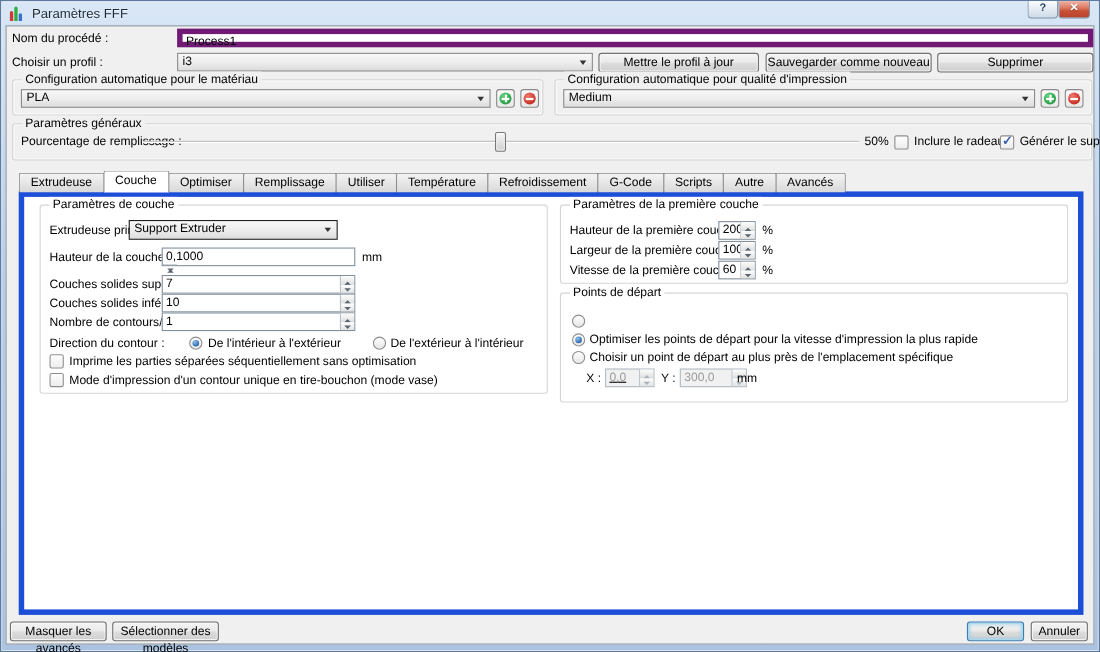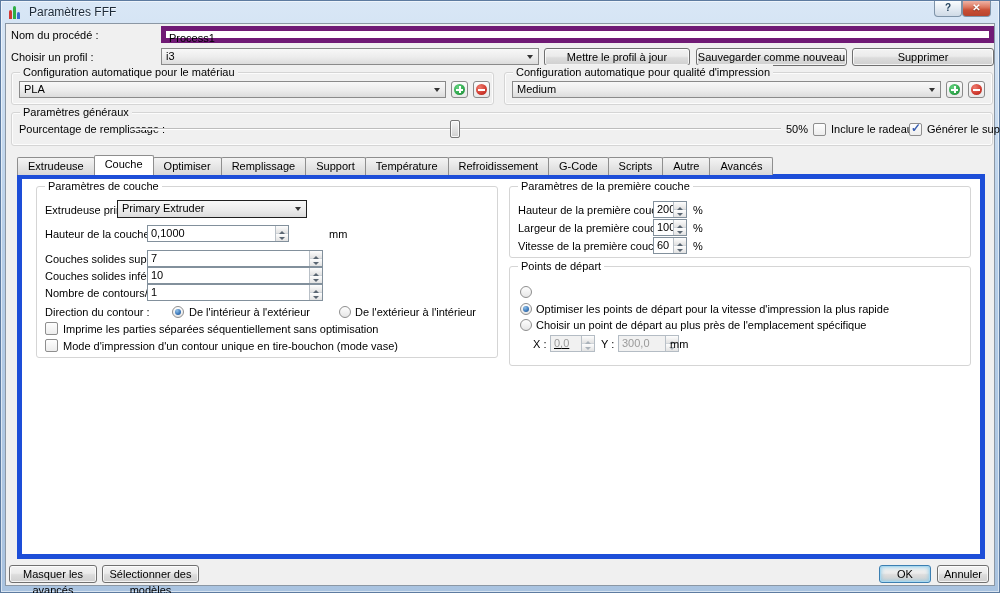--- a/index.html
+++ b/index.html
@@ -141,42 +141,42 @@
     <span class="check" style="left:807px; top:99px;"></span>
     <div class="lbl" style="left:825px; top:97px;">Inclure le radeau</div>
     <span class="check checked" style="left:903px; top:99px;"></span>
     <div class="lbl" style="left:921px; top:97px;">Générer le support</div>
 
     <div class="tabs">
       <span class="tab">Extrudeuse</span>
       <span class="tab active">Couche</span>
       <span class="tab">Optimiser</span>
       <span class="tab">Remplissage</span>
-      <span class="tab">Support</span>
+      <span class="tab">Utiliser</span>
       <span class="tab">Température</span>
       <span class="tab">Refroidissement</span>
       <span class="tab">G-Code</span>
       <span class="tab">Scripts</span>
       <span class="tab">Autre</span>
       <span class="tab">Avancés</span>
     </div>
 
     <div class="pane">
 
       <div class="groupbox on-white" style="left:14px; top:7px; width:462px; height:172px;">
         <span class="gb-title">Paramètres de couche</span>
 
         <div class="lbl" style="left:8px; top:15px;">Extrudeuse principale</div>
         <div class="combo dark" style="left:80px; top:13px; width:190px; height:18px;">
-          <span>Primary Extruder</span>
+          <span>Support Extruder</span>
           <span class="arr"></span>
         </div>
 
         <div class="lbl" style="left:8px; top:39px;">Hauteur de la couche principale</div>
-        <div class="spinbox" style="left:110px; top:38px; width:142px;">
+        <div class="spinbox" style="left:110px; top:38px; width:176px;flex-direction:column;">
           <span class="spin-val">0,1000</span>
           <span class="spin-col">
               <span class="su"></span>
               <span class="sd"></span>
             </span>
         </div>
         <div class="lbl" style="left:292px; top:39px;">mm</div>
 
         <div class="lbl" style="left:8px; top:64px;">Couches solides supérieures</div>
         <div class="spinbox" style="left:110px; top:63px; width:176px;">

